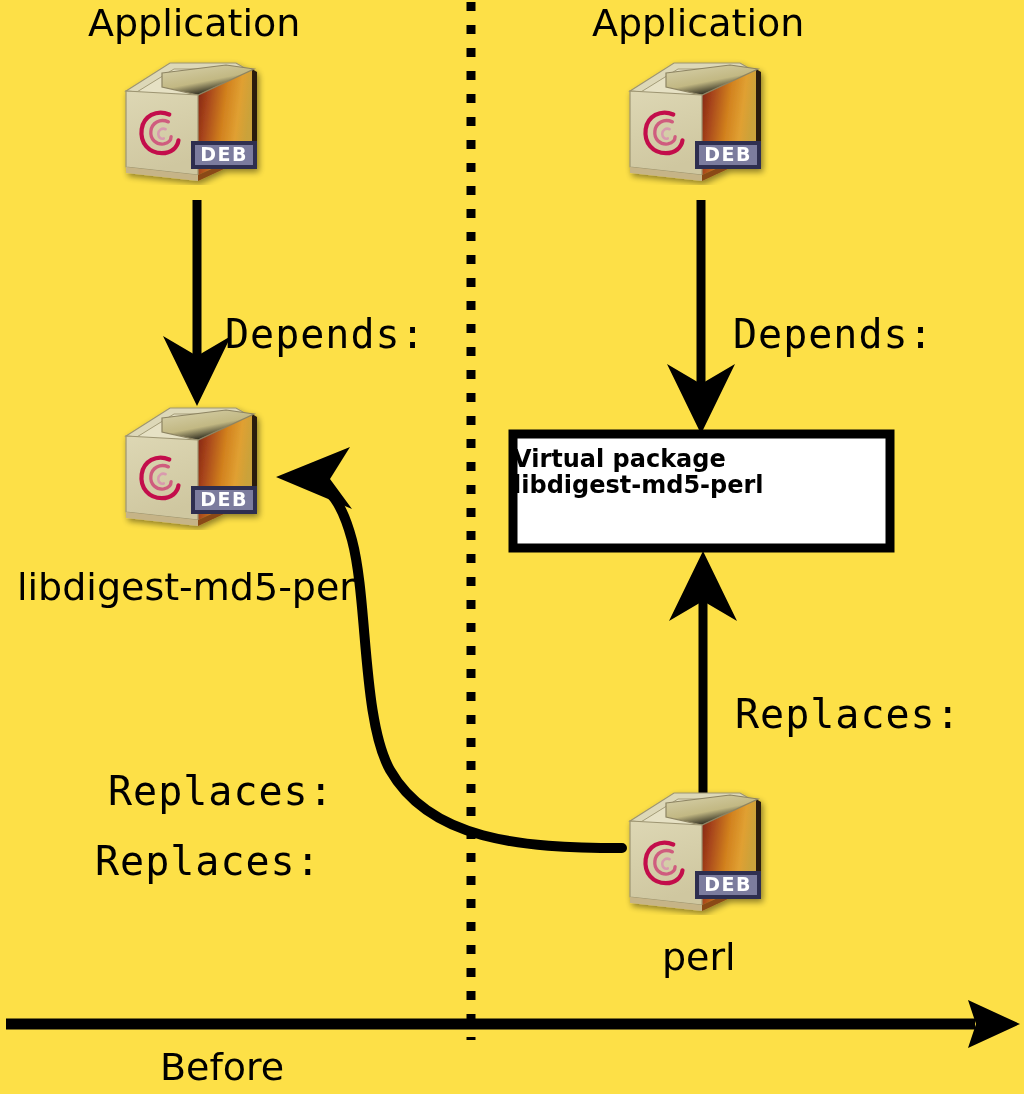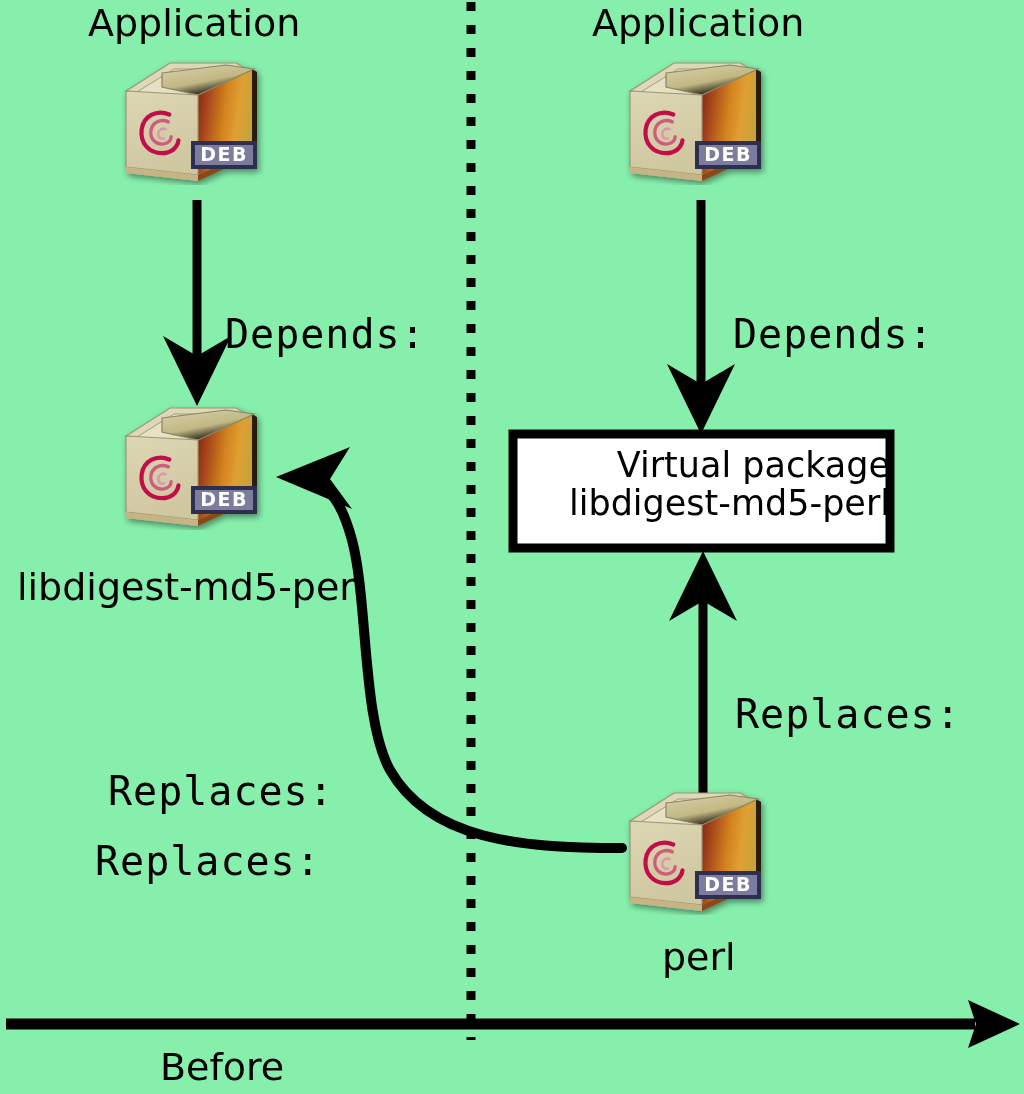--- a/index.html
+++ b/index.html
@@ -7,21 +7,21 @@
     padding: 0;
     background: #ffffff;
   }
   body {
     font-family: "DejaVu Sans", sans-serif;
   }
   #canvas {
     position: relative;
     width: 1024px;
     height: 1094px;
-    background: #86efac;
+    background: #fde047;
     overflow: hidden;
   }
   #vec {
     position: absolute;
     left: 0;
     top: 0;
     width: 1024px;
     height: 1094px;
   }
   .lbl {
@@ -35,25 +35,26 @@
     font-size: 38px;
   }
   .mono {
     font-family: "DejaVu Sans Mono", "Liberation Mono", monospace;
     font-size: 40px;
     letter-spacing: 1px;
     margin-top: 46px;
   }
   .boxlbl {
     position: absolute;
-    text-align: right;
+    text-align: left;
     font-family: "DejaVu Sans", sans-serif;
-    font-size: 35px;
+    font-size: 24px;
     line-height: 1.08;
     color: #000;
+    font-weight: bold;
   }
 </style>
 </head>
 <body>
 
 <div id="canvas">
 
   <svg id="vec" viewBox="0 0 1024 1094">
 
     <defs>

